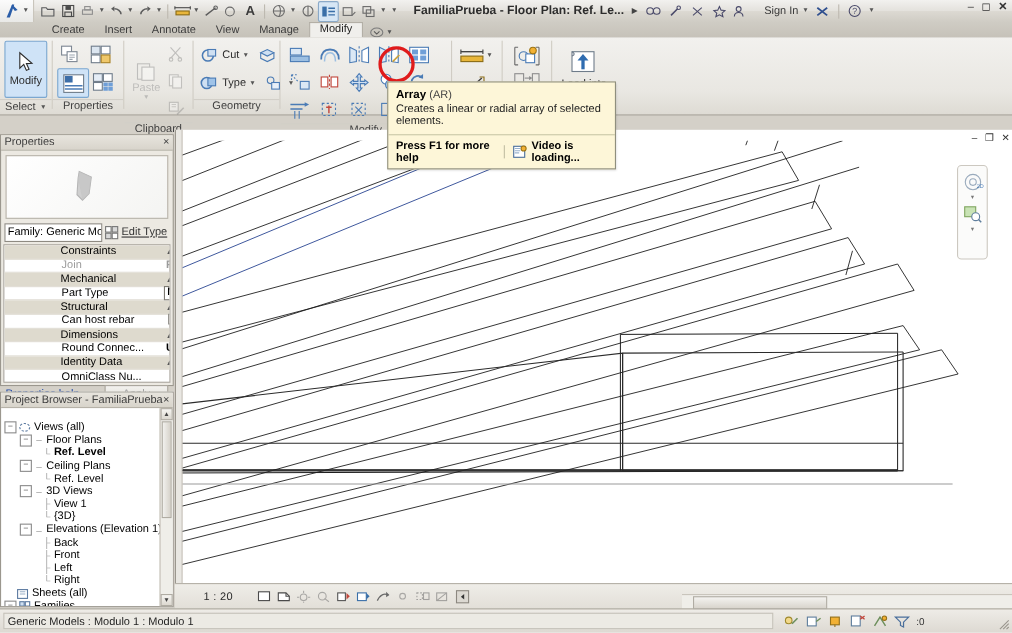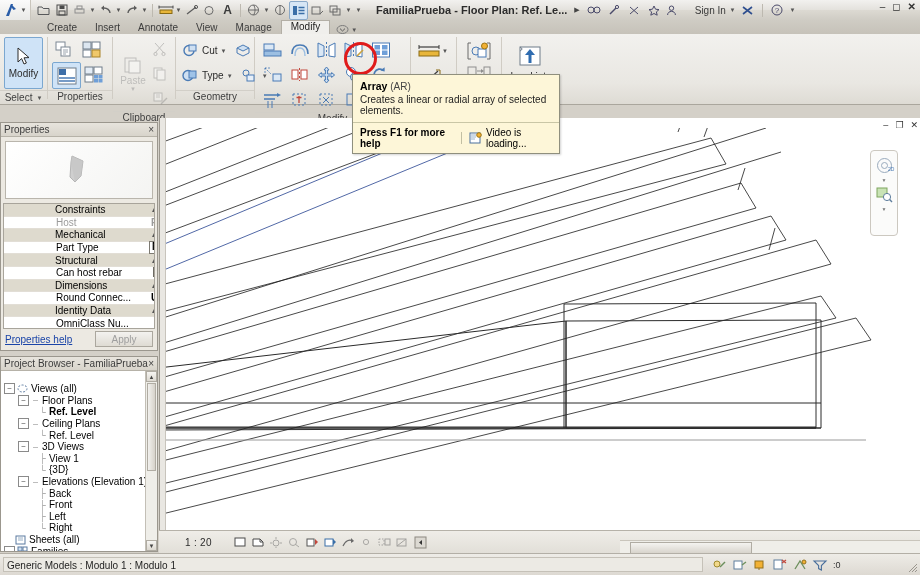--- a/index.html
+++ b/index.html
@@ -118,21 +118,21 @@
     z-index:60;font-size:10px;
   }
   .tt-title{padding:5px 7px 1px 7px;}
   .tt-title b{font-size:10.5px;text-align:right;}
   .tt-title .code{color:#444;}
   .tt-desc{padding:1px 7px 6px 7px;color:#1c1c1c;}
   .tt-sep{height:1px;background:#c9c6a6;}
   .tt-foot{display:flex;align-items:center;padding:4px 7px;gap:7px;}
   .tt-foot b{font-size:10px;}
   .tt-div{width:1px;height:12px;background:#c2bfa3;}
-  .tt-vid{display:flex;align-items:center;gap:4px;font-weight:normal;}
+  .tt-vid{display:flex;align-items:center;gap:4px;font-weight:bold;}
 
   
   .props{
     position:absolute;left:0;top:122px;width:158px;height:229px;
     background:#ece9e2;border:1px solid #9b978e;box-sizing:border-box;
   }
   .pal-head{
     height:13px;display:flex;align-items:center;justify-content:space-between;
     padding:0 3px;background:linear-gradient(to bottom,#e7e4dd,#d8d4cb);
     border-bottom:1px solid #b6b2a8;font-size:10px;color:#3c3c3c;
@@ -753,29 +753,44 @@
       <span class="pal-close">×</span>
     </div>
 
     <div class="prev">
       <svg width="40" height="40" viewBox="0 0 40 40">
         <path d="M13 6 L24 11 L22 26 L16 32 L11 27 L12 12 Z" fill="#cfcfcf" stroke="#b5b5b5"></path>
         <path d="M13 6 L12 12 L16 32 L22 26 L24 11Z" fill="#c4c4c4" opacity=".7"></path>
       </svg>
     </div>
 
+    <div class="famrow">
+      <div class="combo">
+        <span>Family: Generic Mo</span>
+
+      </div>
+      <div class="edittype">
+        <svg width="13" height="13" viewBox="0 0 13 13">
+          <rect x="1" y="1" width="5" height="5" fill="#fff" stroke="#777"></rect>
+          <rect x="7" y="1" width="5" height="5" fill="#d9d9d9" stroke="#777"></rect>
+          <rect x="1" y="7" width="5" height="5" fill="#d9d9d9" stroke="#777"></rect>
+          <rect x="7" y="7" width="5" height="5" fill="#fff" stroke="#777"></rect>
+        </svg>
+        <span style="text-decoration:underline;">Edit Type</span>
+      </div>
+    </div>
 
     <div class="grid">
       <div class="gridrows">
         <div class="grow cat">
           <div class="gname">Constraints</div>
           <div class="gcollapse">▴</div>
         </div>
         <div class="grow">
-          <div class="gname light">Host</div>
+          <div class="gname light">Join</div>
           <div class="gval light">Face</div>
         </div>
         <div class="grow cat">
           <div class="gname">Mechanical</div>
           <div class="gcollapse">▴</div>
         </div>
         <div class="grow">
           <div class="gname">Part Type</div>
           <div class="gval box">Normal</div>
         </div>

